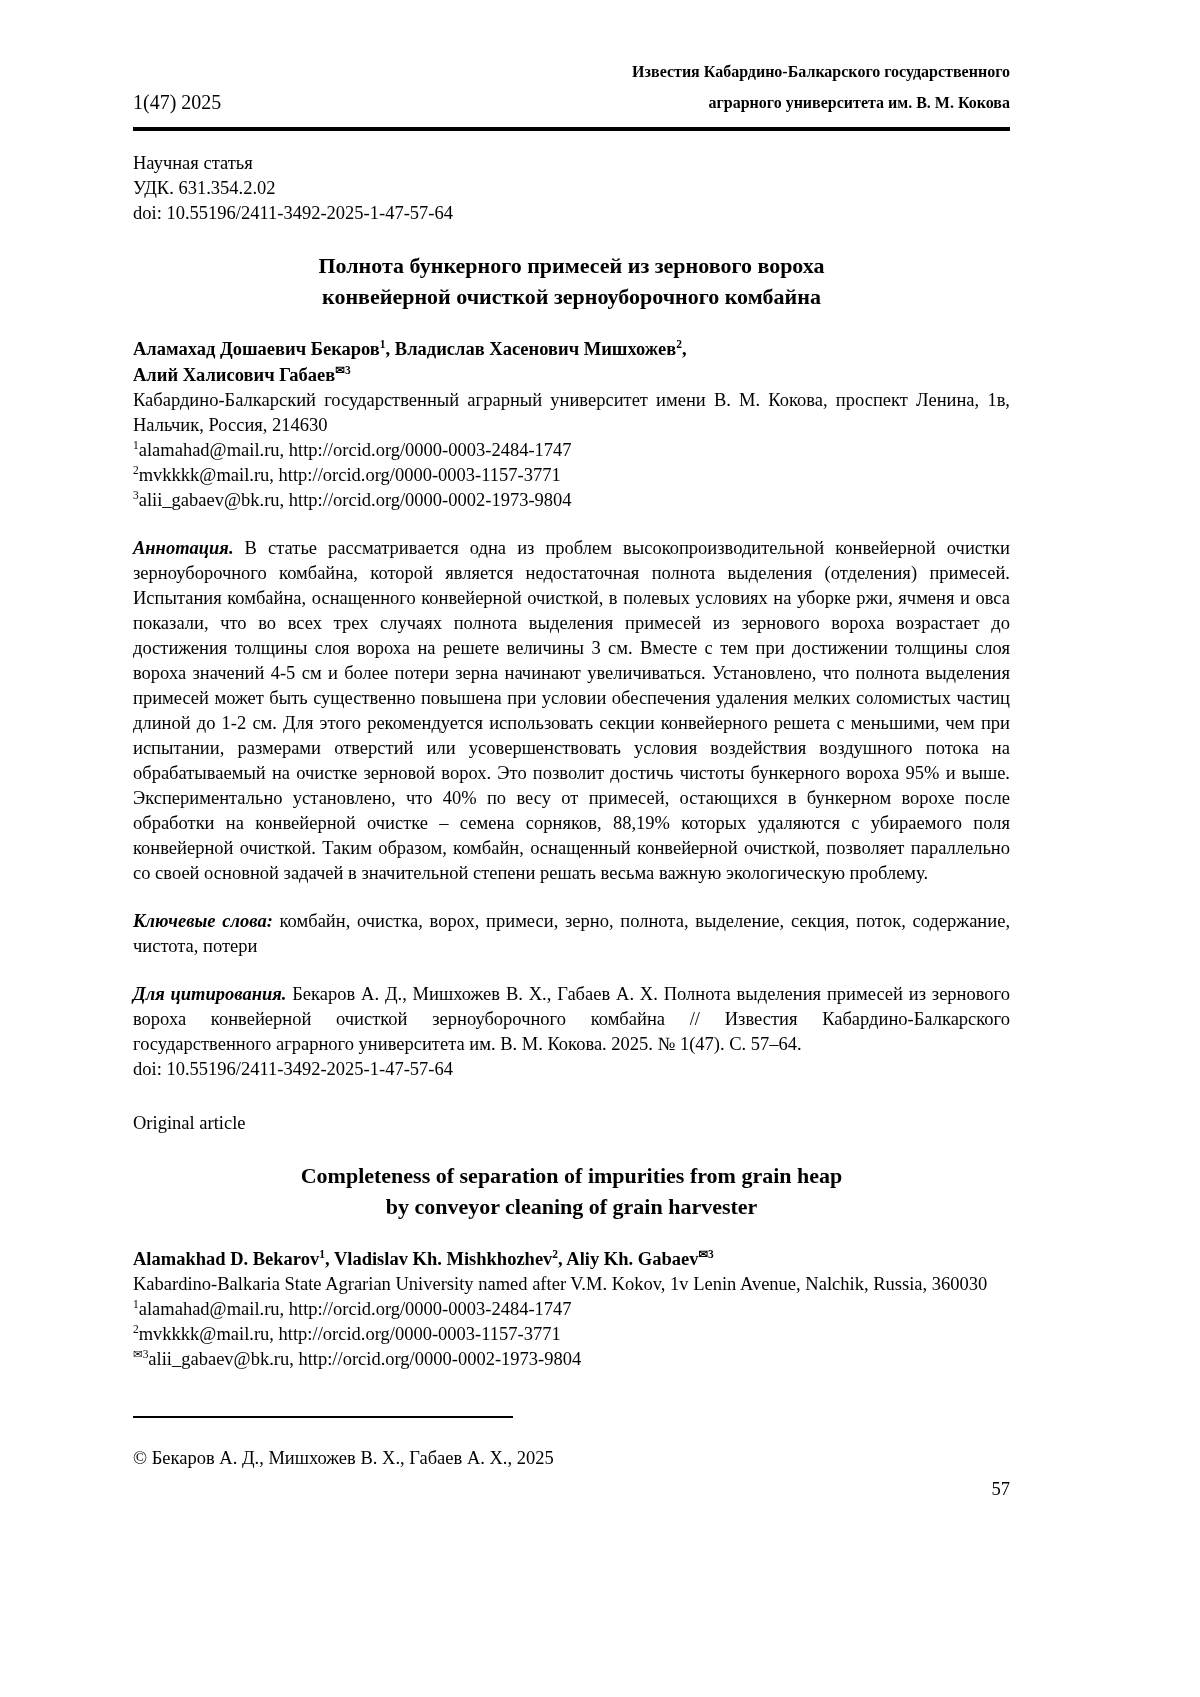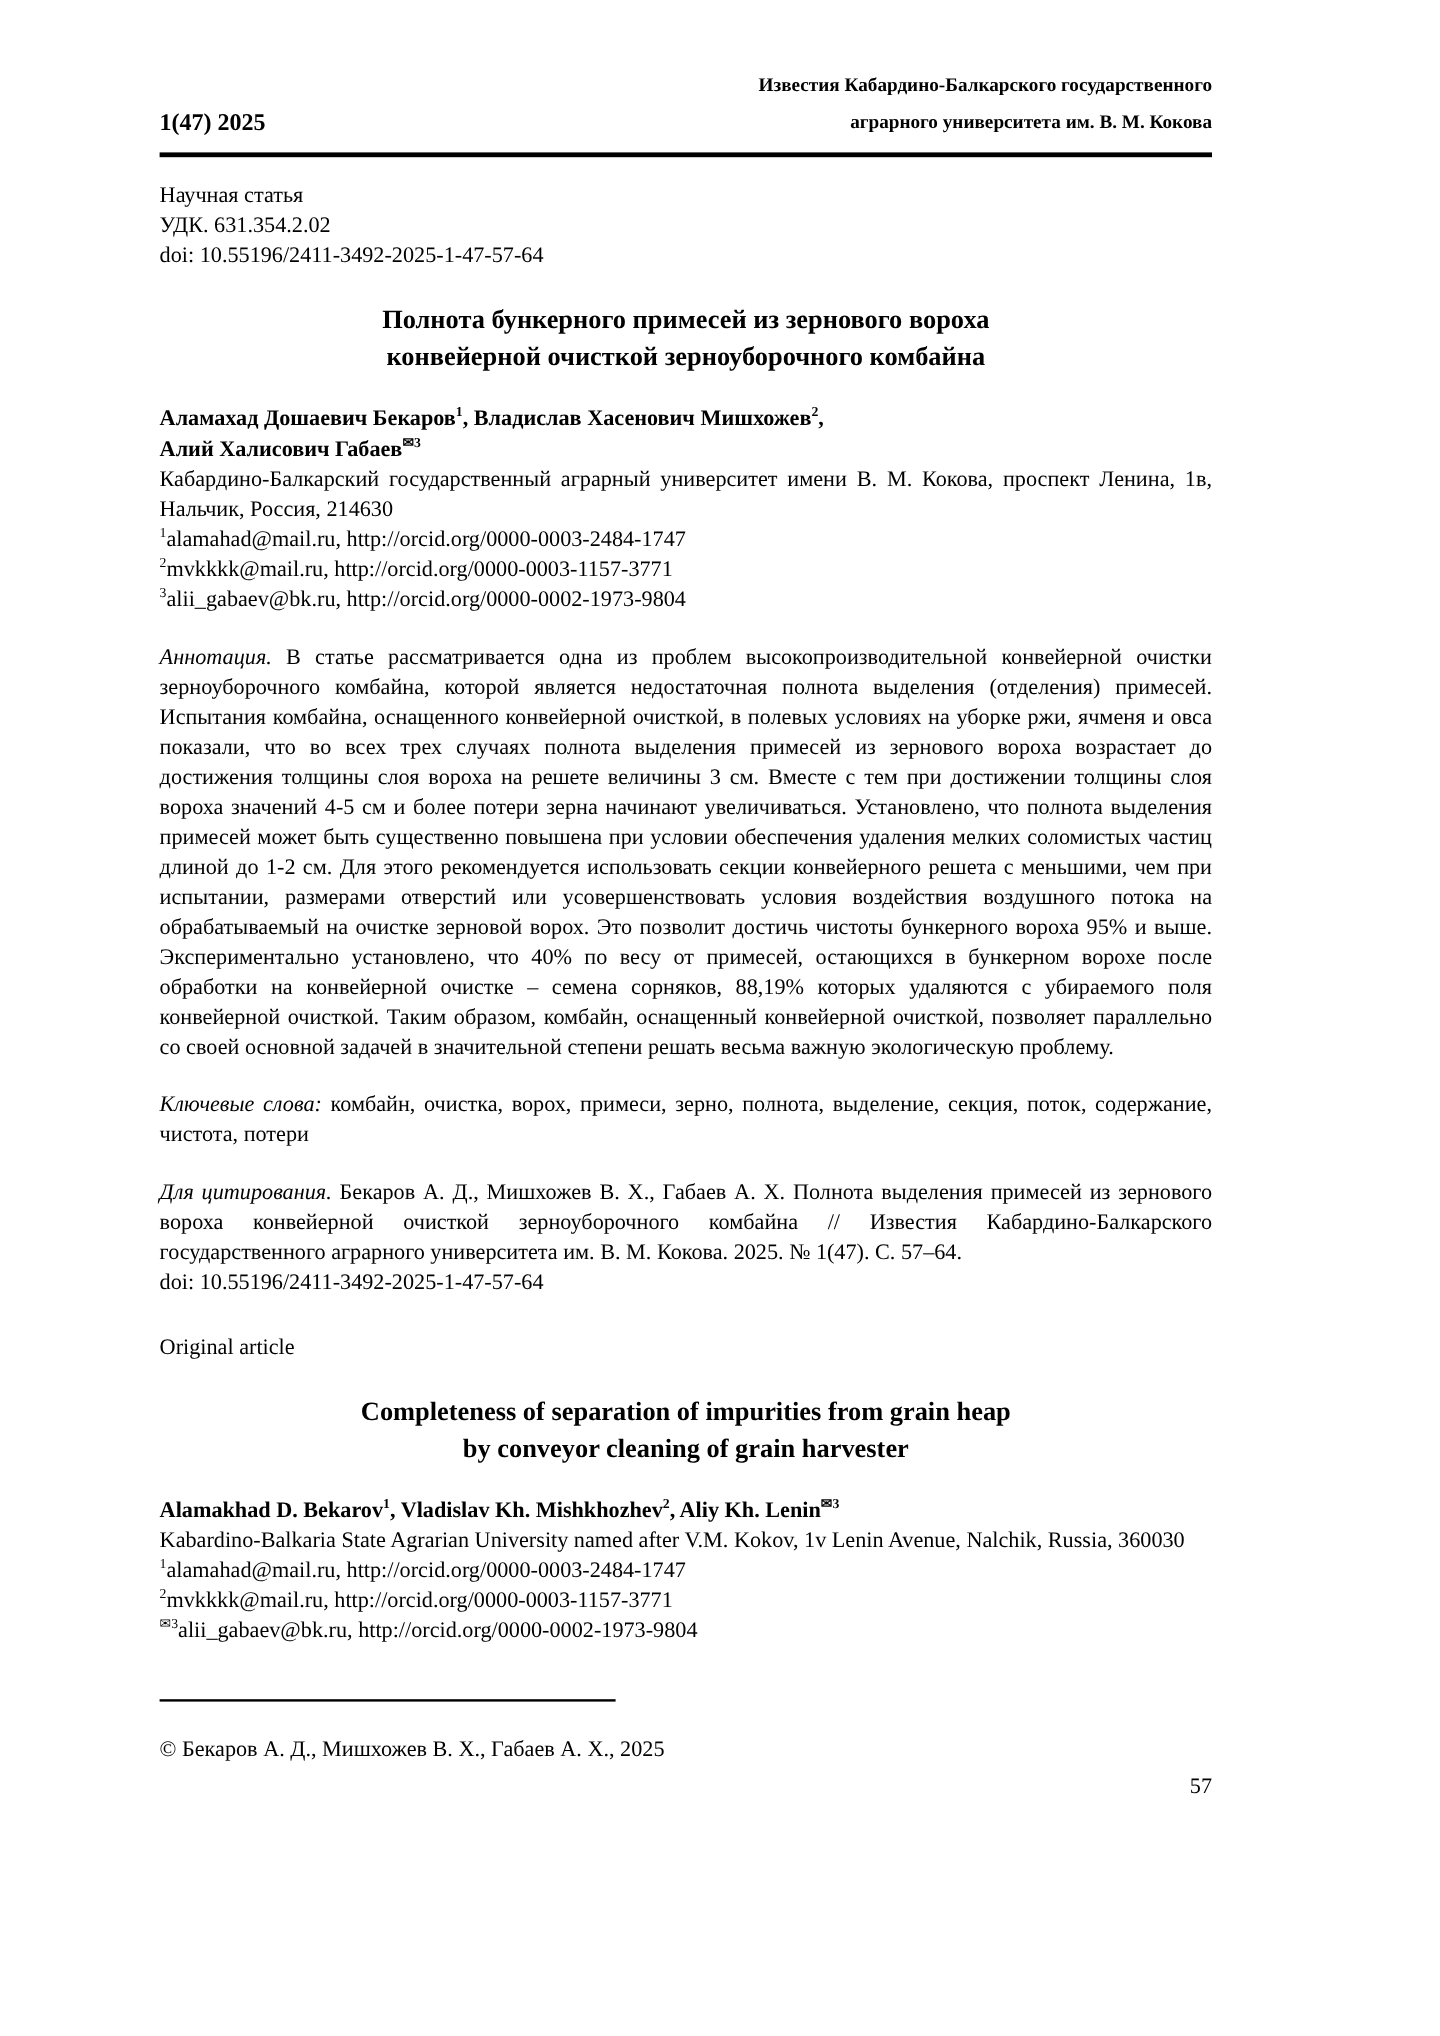--- a/index.html
+++ b/index.html
@@ -6,34 +6,34 @@
   html,body{margin:0;padding:0}
   body{
     width:1200px;height:1697px;background:#ffffff;color:#000;
     font-family:"Liberation Serif","DejaVu Serif",serif;
     font-size:18.5px;line-height:25px;overflow:hidden;
   }
   p,h1{margin:0;padding:0}
   .page{box-sizing:border-box;width:1200px;height:1697px;padding:56px 190px 0 133px;position:relative}
 
   .header-row{display:flex;justify-content:space-between;align-items:flex-end}
-  .issue{font-weight:700;font-size:20px;line-height:31px;white-space:nowrap}
+  .issue{font-weight:400;font-size:20px;line-height:31px;white-space:nowrap}
   .journal-title{font-weight:700;font-size:16px;line-height:31px;text-align:right}
   .header-rule{height:0;border-bottom:4px solid #000;margin-top:9px}
 
   .meta{margin-top:20px}
   .meta div{line-height:25px}
 
   .title{margin-top:24px;font-size:22px;line-height:31px;font-weight:700;text-align:center}
   .authors{margin-top:24px;font-weight:700;line-height:26px}
   .affil{text-align:justify}
   .contact-line{line-height:25px}
 
   sup{font-size:0.62em;line-height:0}
-  .label{font-weight:400;font-style:italic}
+  .label{font-weight:700;font-style:italic}
 
   .para{margin-top:23px;text-align:justify}
   .original{margin-top:29px}
 
   .footer{margin-top:44px}
   .footnote-rule{width:380px;border-top:2px solid #000}
   .copyright{margin-top:28px}
   .page-number{margin-top:6px;text-align:right}
 </style>
 </head>
@@ -73,21 +73,21 @@
   <p class="para"><span class="label">Аннотация.</span> <span>В статье рассматривается одна из проблем высокопроизводительной конвейерной очистки зерноуборочного комбайна, которой является недостаточная полнота выделения (отделения) примесей. Испытания комбайна, оснащенного конвейерной очисткой, в полевых условиях на уборке ржи, ячменя и овса показали, что во всех трех случаях полнота выделения примесей из зернового вороха возрастает до достижения толщины слоя вороха на решете величины 3 см. Вместе с тем при достижении толщины слоя вороха значений 4-5 см и более потери зерна начинают увеличиваться. Установлено, что полнота выделения примесей может быть существенно повышена при условии обеспечения удаления мелких соломистых частиц длиной до 1-2 см. Для этого рекомендуется использовать секции конвейерного решета с меньшими, чем при испытании, размерами отверстий или усовершенствовать условия воздействия воздушного потока на обрабатываемый на очистке зерновой ворох. Это позволит достичь чистоты бункерного вороха 95% и выше. Экспериментально установлено, что 40% по весу от примесей, остающихся в бункерном ворохе после обработки на конвейерной очистке – семена сорняков, 88,19% которых удаляются с убираемого поля конвейерной очисткой. Таким образом, комбайн, оснащенный конвейерной очисткой, позволяет параллельно со своей основной задачей в значительной степени решать весьма важную экологическую проблему.</span></p>
 
   <p class="para"><span class="label">Ключевые слова:</span> <span>комбайн, очистка, ворох, примеси, зерно, полнота, выделение, секция, поток, содержание, чистота, потери</span></p>
 
   <p class="para"><span class="label">Для цитирования.</span> <span>Бекаров А. Д., Мишхожев В. Х., Габаев А. Х. Полнота выделения примесей из зернового вороха конвейерной очисткой зерноуборочного комбайна // Известия Кабардино-Балкарского государственного аграрного университета им. В. М. Кокова. 2025. № 1(47). С. 57–64.</span><br><span>doi: 10.55196/2411-3492-2025-1-47-57-64</span></p>
 
   <p class="para original">Original article</p>
 
   <h1 class="title"><span>Completeness of separation of impurities from grain heap</span><br><span>by conveyor cleaning of grain harvester</span></h1>
 
-  <p class="authors"><span>Alamakhad D. Bekarov</span><sup>1</sup><span>, </span><span>Vladislav Kh. Mishkhozhev</span><sup>2</sup><span>, </span><span>Aliy Kh. Lenin</span><sup><span>✉</span><span>3</span></sup></p>
+  <p class="authors"><span>Alamakhad D. Bekarov</span><sup>1</sup><span>, </span><span>Vladislav Kh. Mishkhozhev</span><sup>2</sup><span>, </span><span>Aliy Kh. Gabaev</span><sup><span>✉</span><span>3</span></sup></p>
 
   <p class="affil">Kabardino-Balkaria State Agrarian University named after V.M. Kokov, 1v Lenin Avenue, Nalchik, Russia, 360030</p>
 
   <div>
     <div class="contact-line"><sup>1</sup><span>alamahad@mail.ru, http://orcid.org/0000-0003-2484-1747</span></div>
     <div class="contact-line"><sup>2</sup><span>mvkkkk@mail.ru, http://orcid.org/0000-0003-1157-3771</span></div>
     <div class="contact-line"><sup><span>✉</span><span>3</span></sup><span>alii_gabaev@bk.ru, http://orcid.org/0000-0002-1973-9804</span></div>
   </div>
 
   <footer class="footer">

